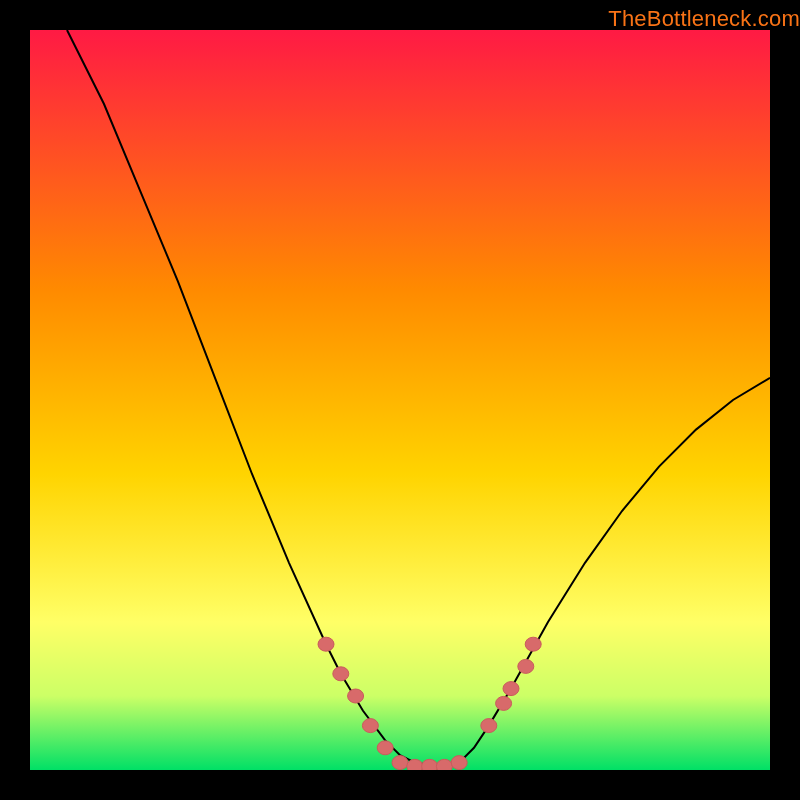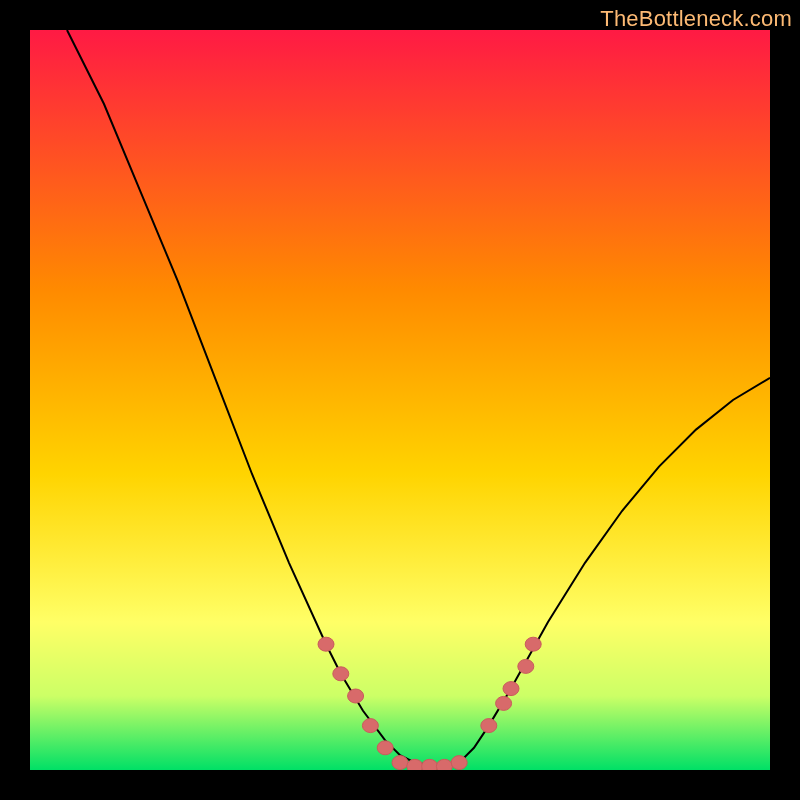--- a/index.html
+++ b/index.html
@@ -37,22 +37,22 @@
   svg.curve {
     position: absolute;
     left: 0;
     top: 0;
     width: 740px;
     height: 740px;
   }
   .watermark {
     position: absolute;
     top: 6px;
-    right: 8px;
-    color: #fdba74;
+    right: 0;
+    color: #f97316;
     font-size: 22px;
     letter-spacing: 0.2px;
   }
 </style>
 </head>
 <body>
 
 <div class="frame">
   <div class="plot">
     <svg class="gradient" viewBox="0 0 740 740" preserveAspectRatio="none">

